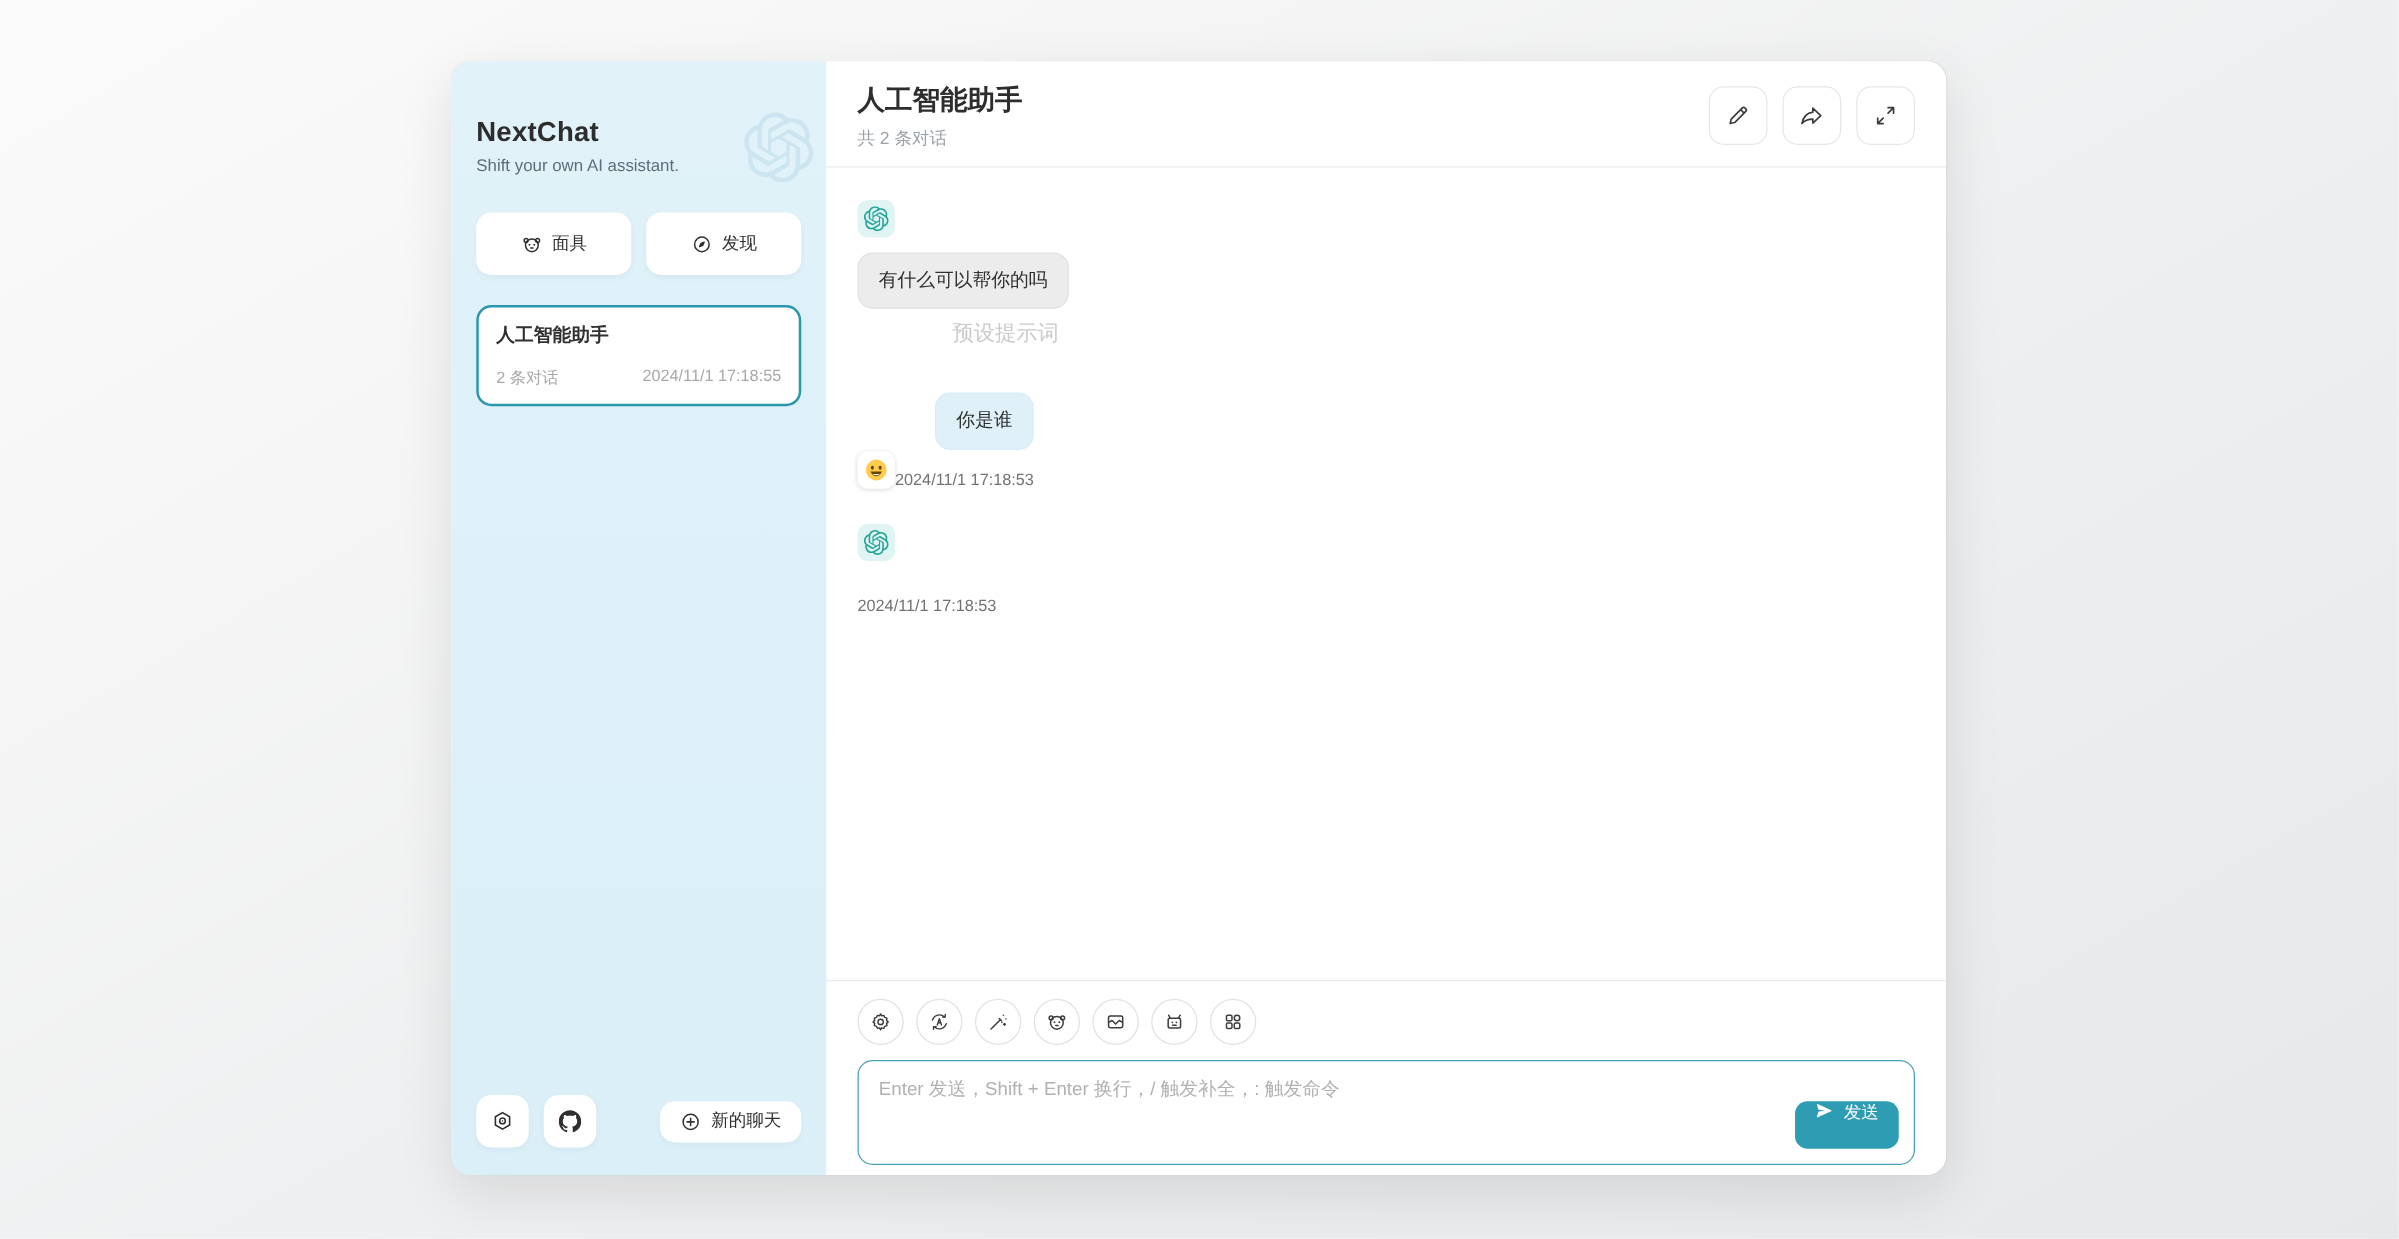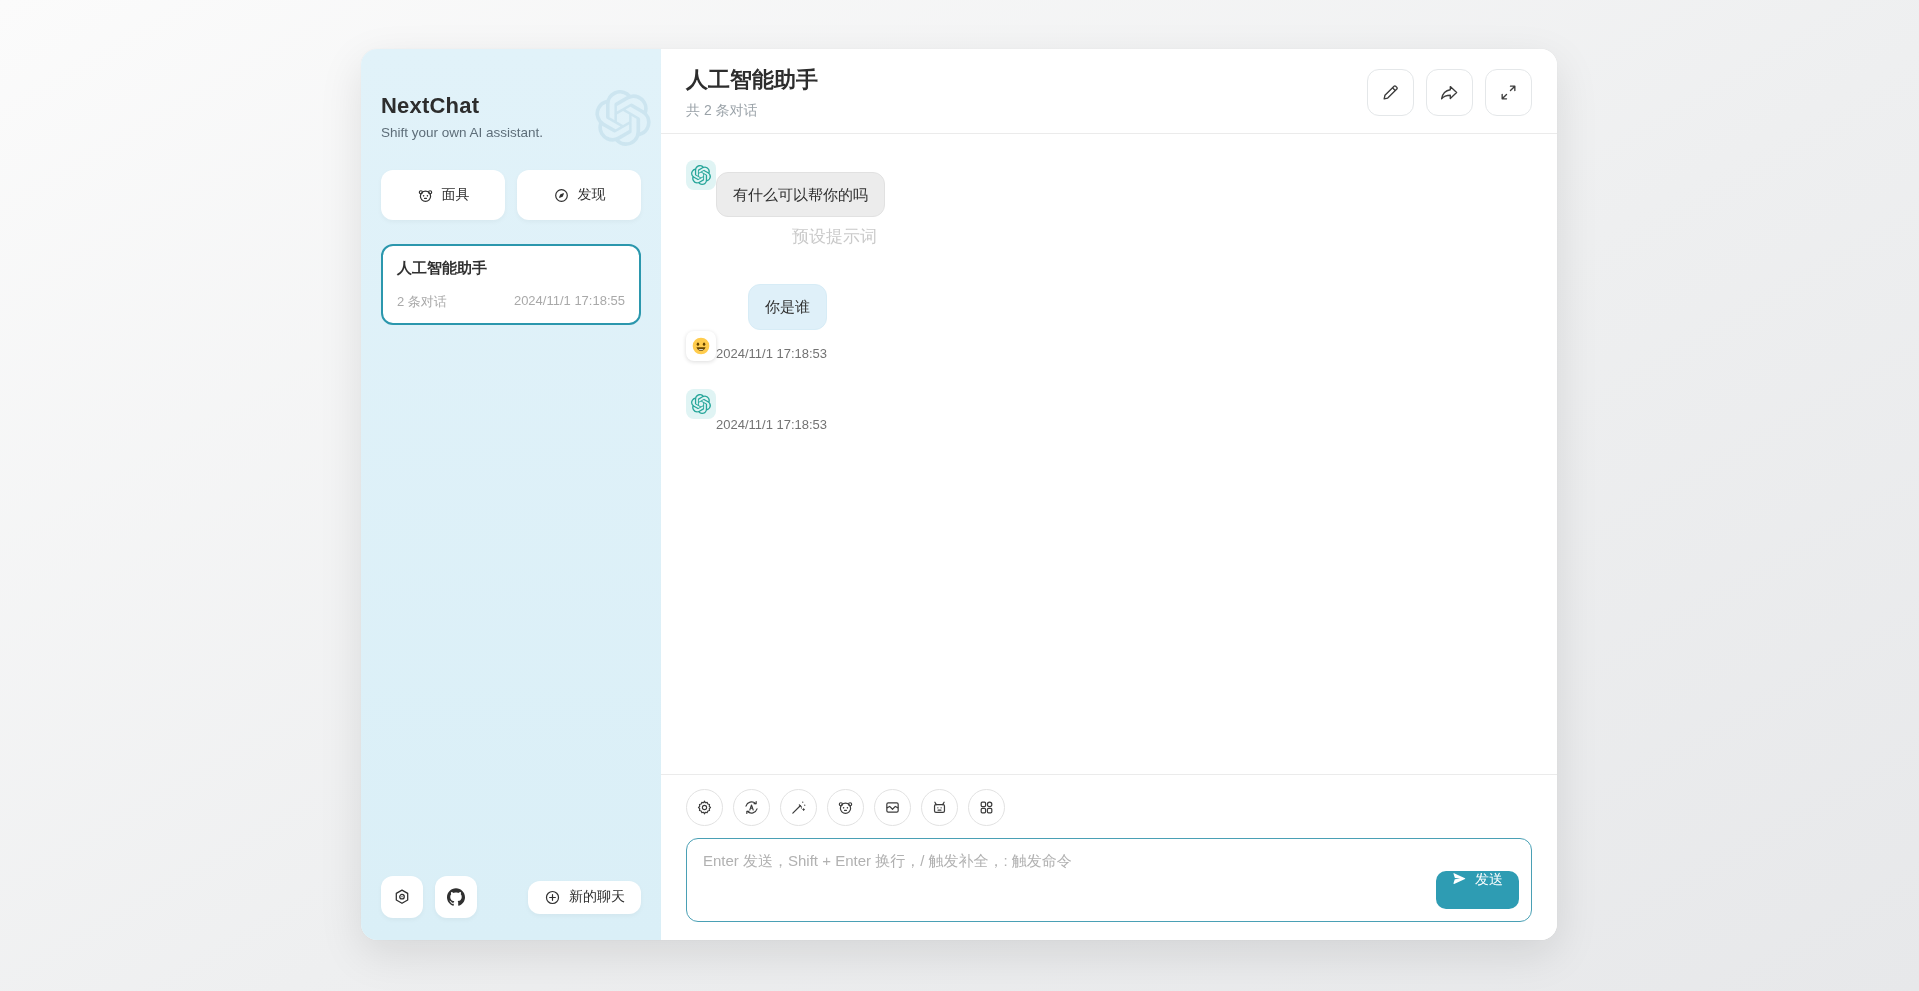--- a/index.html
+++ b/index.html
@@ -75,24 +75,24 @@
   .avatar-user { background:#fff; box-shadow:0 1px 4px rgba(0,0,0,.14); }
   .bubble {
     display:inline-block; padding:10px 16px; border-radius:12px;
     font-size:15px; line-height:1.55; color:#303030; text-align:left;
   }
   .bubble-bot { background:#ececec; border:1px solid #e1e1e1; }
   .bubble-user { background:#dff0f9; border:1px solid #d7ecf6; }
   .msg-wrap { display:inline-flex; flex-direction:column; margin-top:12px; max-width:678px; }
   .hint { font-size:17px; color:#cacaca; margin-top:8px; align-self:flex-end; padding-right:8px; }
   .msg-time { font-size:13px; color:#737373; margin-top:16px; align-self:flex-end; }
-  .msg-bot { margin-bottom:24px; display:flex; flex-direction:row; align-items:flex-start; }
+  .msg-bot { margin-bottom:24px; display:flex; flex-direction:column; align-items:flex-start; }
   .msg-user { margin-bottom:28px; display:flex; flex-direction:row; align-items:flex-end; }
   
-  .input-panel { border-top:1px solid rgba(0,0,0,.08); padding:14px 25px 18px; }
+  .input-panel { border-top:1px solid rgba(0,0,0,.08); padding:14px 25px 8px; }
   .toolbar { display:flex; gap:10px; }
   .tool-btn {
     width:37px; height:37px; border-radius:50%; border:1px solid #e2e2e2; background:#fff;
     display:flex; align-items:center; justify-content:center; color:#3c3c3c; cursor:pointer;
   }
   .input-wrap { position:relative; margin-top:12px; }
   .chat-input {
     width:100%; height:84px; resize:none; display:block;
     border:1px solid #4aa0b5; border-radius:12px; padding:13px 16px;
     font-size:15px; font-family:inherit; color:#303030; outline:none; background:#fff;

